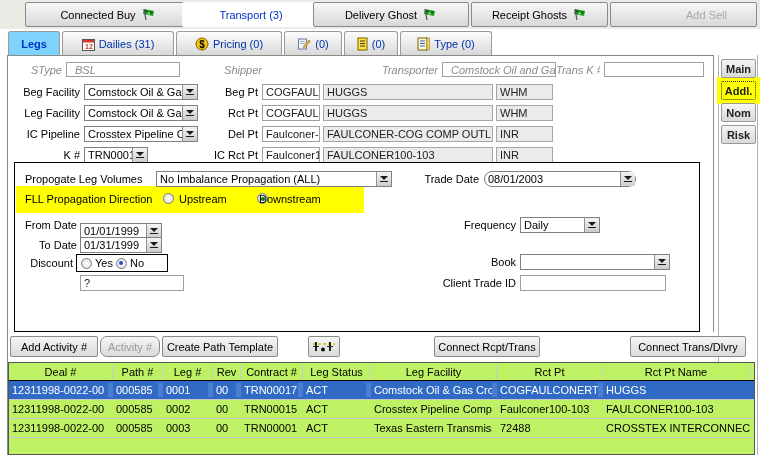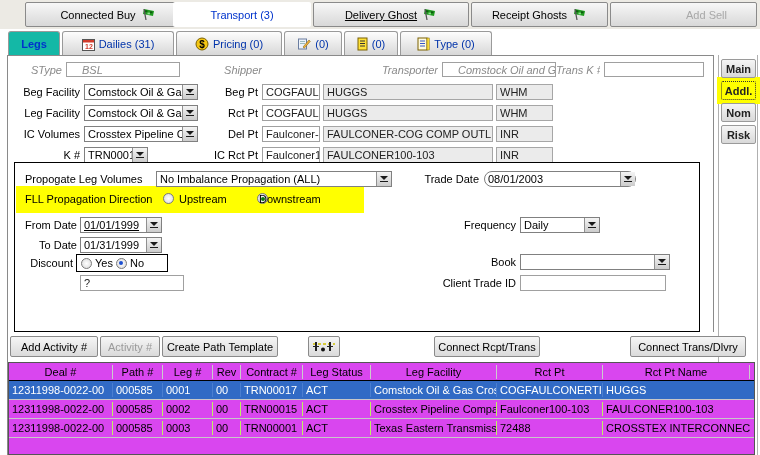--- a/index.html
+++ b/index.html
@@ -13,38 +13,38 @@
   .toptab { top:2px; height:25px; display:flex; align-items:center; justify-content:center; gap:5px;
             background:linear-gradient(#f7f7f7,#d8d8d8); border:1px solid #8a8a8a; border-radius:2px;
             color:#000; cursor:pointer; }
   .toptab.active { background:#fff; border:none; color:#0033cc; }
   .toptab.disabled { color:#a8a8a8;padding-left:46px; }
 
   
   .subtab { top:31px; height:25px; display:flex; align-items:center; justify-content:center; gap:4px;
             background:linear-gradient(#fdfdfd,#d6d6d6); border:1px solid #9a9a9a; border-bottom:none;
             border-radius:3px 3px 0 0; color:#0033aa; cursor:pointer; }
-  .subtab.active { background:#14b8a6; color:#0033cc; font-weight:bold; }
+  .subtab.active { background:#7dd3fc; color:#0033cc; font-weight:bold; }
 
   
   .vline { width:1px; background:#8a8a8a; }
   .hline { height:1px; background:#8a8a8a; }
 
   
   .sidebtn { left:721px; width:35px; height:19px; display:flex; align-items:center; justify-content:center;
              background:linear-gradient(#f5f5f5,#d9d9d9); border:1px solid #9a9a9a; border-radius:2px;
              font-weight:bold; color:#222; cursor:pointer; }
   .sidebtn.hl { background:#ffff00; border:1px dotted #333; }
   .hlgl { left:717px; width:43px; height:27px; background:#ffff00; }
 
   
   .ilbl { color:#8a8a8a; font-style:italic; text-align:right; white-space:nowrap; overflow:hidden; }
   .lbl  { color:#000; text-align:right; white-space:nowrap; overflow:hidden; }
   .llbl { color:#000; text-align:left; white-space:nowrap; overflow:hidden; }
-  .tfield { background:#fff; border:1px solid #a0a0a0; padding:1px 15px; color:#8a8a8a; font-style:italic;
+  .tfield { background:#fff; border:1px solid #a0a0a0; padding:1px 8px; color:#8a8a8a; font-style:italic;
             white-space:nowrap; overflow:hidden; height:15px; }
   .rofield { background:#ebebeb; border:1px solid #a6a6a6; padding:1px 3px; color:#222;
              white-space:nowrap; overflow:hidden; height:16px; }
   .wfield { background:#fff; border:1px solid #a0a0a0; padding:1px 3px; color:#222;
             white-space:nowrap; overflow:hidden; height:16px; }
   .combo { display:flex; background:#fff; border:1px solid #808080; height:16px; cursor:pointer; }
   .combo .val { flex:1; padding:1px 3px; white-space:nowrap; overflow:hidden; color:#000; }
   .drop { width:15px; background:linear-gradient(#f4f4f4,#cccccc); border-left:1px solid #909090;
           display:flex; flex-direction:column; align-items:center; justify-content:center; }
   .drop .tri { width:0; height:0; border-left:4px solid transparent; border-right:4px solid transparent;
@@ -59,27 +59,27 @@
   .radio.green::after { content:""; position:absolute; left:2.5px; top:2.5px; width:4px; height:4px;
            border-radius:50%; background:#0d7a0d; }
   .radio.blue::after { content:""; position:absolute; left:2.5px; top:2.5px; width:4px; height:4px;
            border-radius:50%; background:#1c4fd0; }
   .rgroup { border:1px solid #000; display:flex; align-items:center; gap:3px; padding:0 4px; height:18px; background:#fff; }
 
   
   .btn { height:21px; display:flex; align-items:center; justify-content:center;
          background:linear-gradient(#f6f6f6,#dadada); border:1px solid #8a8a8a; border-radius:2px;
          color:#000; white-space:nowrap; cursor:pointer; }
-  .btn.disabled { color:#9a9a9a; }
-
-  
-  .grid { left:8px; top:362px; width:747px; height:93px; border:1px solid #555; background:#d946ef; }
+  .btn.disabled { color:#9a9a9a;border-radius:7px; }
+
+  
+  .grid { left:8px; top:362px; width:747px; height:93px; border:1px solid #555; background:#bef264; }
   .grow { display:flex; width:100%; }
   .ghead { height:18px; border-bottom:1px solid #000; align-items:center; }
-  .gcell { padding:1px 3px; white-space:nowrap; overflow:hidden; border-right:1px solid #bef264; }
+  .gcell { padding:1px 3px; white-space:nowrap; overflow:hidden; border-right:5px solid #bef264; }
   .ghead .gcell { text-align:center; border-right:1px solid #cccccc; }
   .drow { height:19px; border-bottom:1px solid #c8c8c8; align-items:center; cursor:pointer; }
   .drow.sel { background:#316ac5; color:#fff; }
   .drow.sel .gcell { border-right-color:#4a7ed0; }
   .c0{width:104px}.c1{width:50px}.c2{width:50px}.c3{width:28px}.c4{width:62px}
   .c5{width:68px}.c6{width:126px}.c7{width:106px}.c8{width:147px;border-right:none}
 
   svg { display:block; }
 </style>
 </head>
@@ -94,24 +94,24 @@
     <span>
         <svg width="15" height="13" viewBox="0 0 15 13">
           <path d="M3 1 L13 3 L12 8 L2 6 Z" fill="#1f9a1f"></path>
           <rect x="4" y="2.3" width="2.4" height="1.8" fill="#0c5c0c"></rect>
           <rect x="9" y="3.4" width="2.4" height="1.8" fill="#0c5c0c"></rect>
           <rect x="6.5" y="4.6" width="2.4" height="1.8" fill="#8fe08f"></rect>
           <line x1="3" y1="1" x2="5" y2="12" stroke="#555" stroke-width="1.3"></line>
         </svg>
       </span>
   </div>
-  <div class="abs toptab active" style="left:173px;width:138px;">
+  <div class="abs toptab active" style="left:182px;width:138px;">
     <span>Transport (3)</span>
   </div>
-  <div class="abs toptab" style="left:313px;width:156px;text-decoration:underline;">
+  <div class="abs toptab" style="left:313px;width:156px;">
     <span>Delivery Ghost</span>
     <span>
         <svg width="15" height="13" viewBox="0 0 15 13">
           <path d="M3 1 L13 3 L12 8 L2 6 Z" fill="#1f9a1f"></path>
           <rect x="4" y="2.3" width="2.4" height="1.8" fill="#0c5c0c"></rect>
           <rect x="9" y="3.4" width="2.4" height="1.8" fill="#0c5c0c"></rect>
           <rect x="6.5" y="4.6" width="2.4" height="1.8" fill="#8fe08f"></rect>
           <line x1="3" y1="1" x2="5" y2="12" stroke="#555" stroke-width="1.3"></line>
         </svg>
       </span>
@@ -236,21 +236,21 @@
     <span class="drop">
         <span class="tri"></span>
         <span class="bar"></span>
       </span>
   </div>
   <div class="abs lbl" style="left:200px;top:107px;width:58px;">Rct Pt</div>
   <div class="abs wfield" style="left:262px;top:105px;width:58px;">COGFAULCON</div>
   <div class="abs rofield" style="left:323px;top:105px;width:170px;">HUGGS</div>
   <div class="abs rofield" style="left:496px;top:105px;width:57px;">WHM</div>
 
-  <div class="abs lbl" style="left:8px;top:128px;width:72px;">IC Volumes</div>
+  <div class="abs lbl" style="left:8px;top:128px;width:72px;">IC Pipeline</div>
   <div class="abs combo" style="left:84px;top:126px;width:114px;">
     <span class="val">Crosstex Pipeline Comp</span>
     <span class="drop">
         <span class="tri"></span>
         <span class="bar"></span>
       </span>
   </div>
   <div class="abs lbl" style="left:200px;top:128px;width:58px;">Del Pt</div>
   <div class="abs wfield" style="left:262px;top:126px;width:58px;">Faulconer-CO</div>
   <div class="abs rofield" style="left:323px;top:126px;width:170px;">FAULCONER-COG COMP OUTLET</div>
@@ -289,21 +289,21 @@
         </span>
     </div>
 
     <div class="abs llbl" style="left:10px;top:30px;width:164px;">FLL Propagation Direction</div>
     <span class="abs radio" style="left:148px;top:29px;"></span>
     <div class="abs llbl" style="left:164px;top:30px;width:60px;">Upstream</div>
     <span class="abs radio green" style="left:228px;top:29px;"></span>
     <div class="abs llbl" style="left:244px;top:30px;width:75px;">Downstream</div>
 
     <div class="abs lbl" style="left:6px;top:56px;width:56px;">From Date</div>
-    <div class="abs combo" style="left:65px;top:54px;width:82px;text-decoration:underline;">
+    <div class="abs combo" style="left:65px;top:60px;width:82px;">
       <span class="val">01/01/1999</span>
       <span class="drop">
           <span class="tri"></span>
           <span class="bar"></span>
         </span>
     </div>
     <div class="abs lbl" style="left:441px;top:56px;width:60px;">Frequency</div>
     <div class="abs combo" style="left:505px;top:54px;width:80px;">
       <span class="val">Daily</span>
       <span class="drop">

